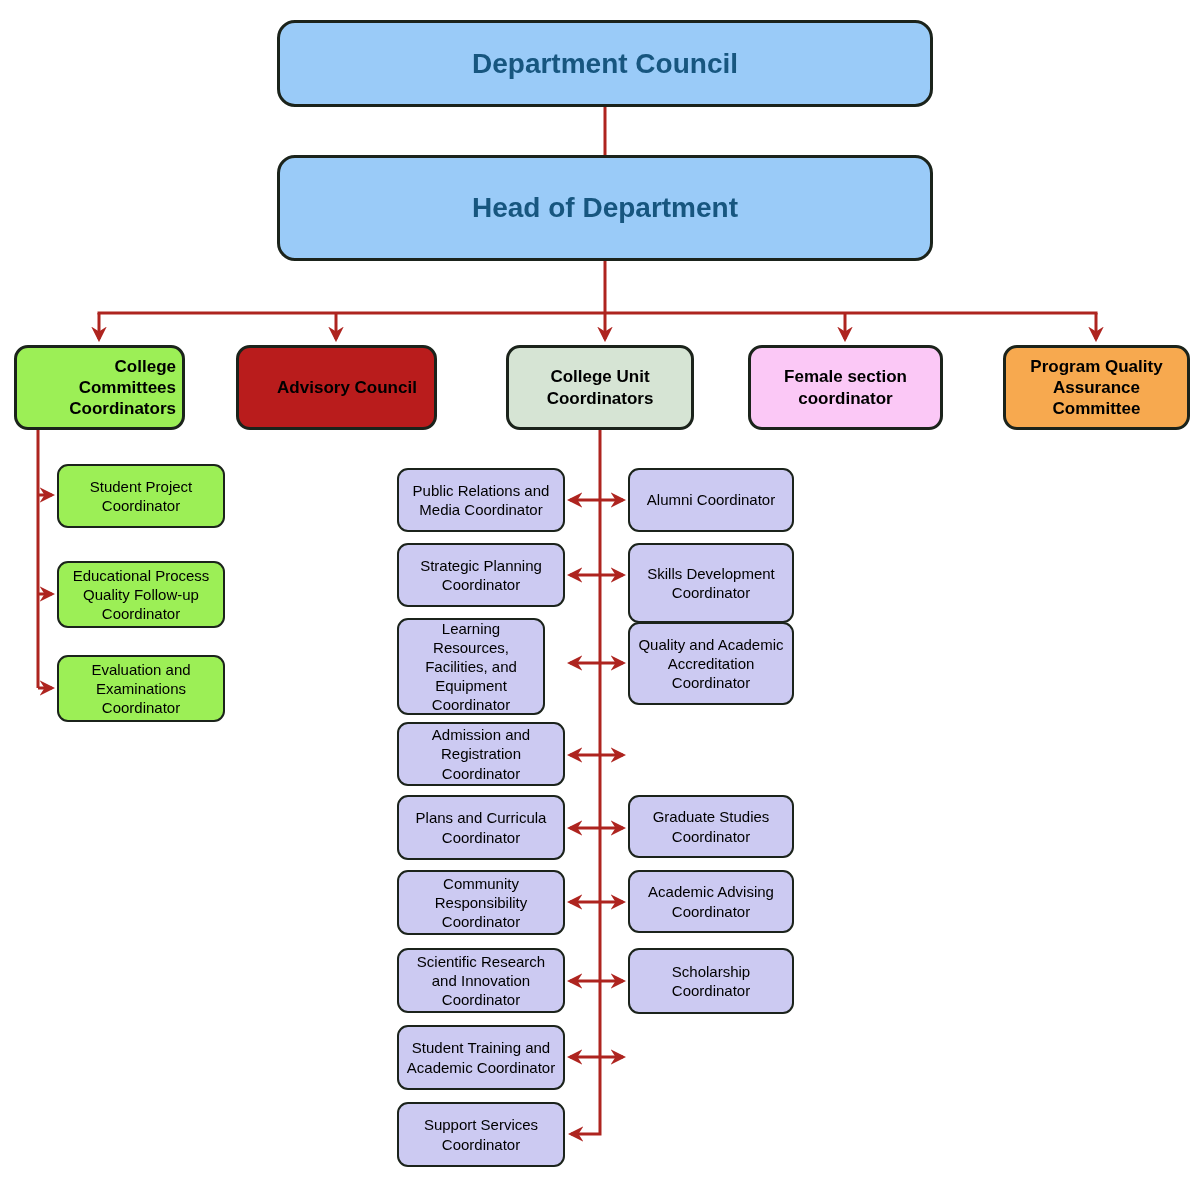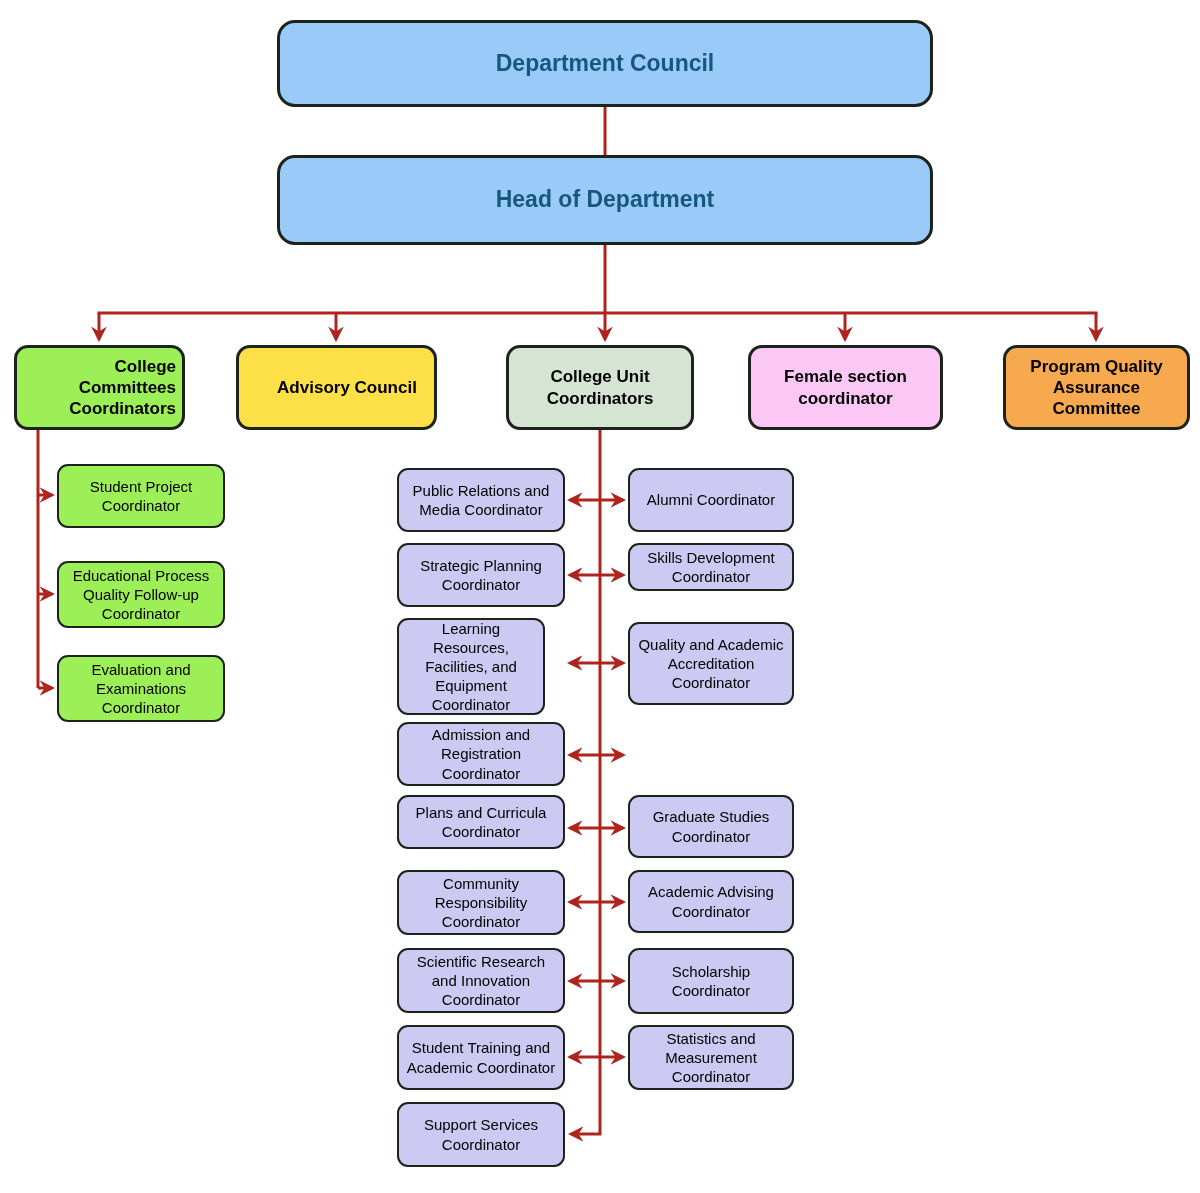--- a/index.html
+++ b/index.html
@@ -20,30 +20,30 @@
     text-align:center;
     color:#000000;
     font-size:15px;
     line-height:1.28;
     padding:4px 7px;
   }
   .lvl0{
     border-width:3px;border-radius:18px;
     background:#9acbf8;
     color:#17567f;
-    font-size:23px;font-weight:bold;
+    font-size:28px;font-weight:bold;
   }
   .lvl1{
     border-width:3px;border-radius:14px;
     font-size:17px;font-weight:bold;
     line-height:1.25;
     padding:4px 6px;
   }
   .fill-green{background:#9cef56;}
-  .fill-paleblue{background:#fde047;padding-left:27px;}
+  .fill-paleblue{background:#b91c1c;padding-left:27px;}
   .fill-palegreen{background:#d6e4d4;text-align:center;}
   .fill-pink{background:#fbc8f6;}
   .fill-orange{background:#f7a94f;}
   .fill-lavender{background:#cccaf2;}
   .edge{stroke:#ae241f;stroke-width:3;fill:none;}
 </style>
 </head>
 <body>
 
 <div id="canvas">
@@ -76,21 +76,21 @@
     <line class="edge" x1="570" y1="663" x2="623" y2="663" marker-start="url(#arrow)" marker-end="url(#arrow)"></line>
     <line class="edge" x1="570" y1="755" x2="623" y2="755" marker-start="url(#arrow)" marker-end="url(#arrow)"></line>
     <line class="edge" x1="570" y1="828" x2="623" y2="828" marker-start="url(#arrow)" marker-end="url(#arrow)"></line>
     <line class="edge" x1="570" y1="902" x2="623" y2="902" marker-start="url(#arrow)" marker-end="url(#arrow)"></line>
     <line class="edge" x1="570" y1="981" x2="623" y2="981" marker-start="url(#arrow)" marker-end="url(#arrow)"></line>
     <line class="edge" x1="570" y1="1057" x2="623" y2="1057" marker-start="url(#arrow)" marker-end="url(#arrow)"></line>
   </svg>
 
   <div class="node lvl0" style="left:277px;top:20px;width:656px;height:87px;">Department Council</div>
 
-  <div class="node lvl0" style="left:277px;top:155px;width:656px;height:90px;">Head of Department</div>
+  <div class="node lvl0" style="left:277px;top:155px;width:656px;height:106px;">Head of Department</div>
 
   <div class="node lvl1 fill-green" style="left:14px;top:345px;width:171px;height:85px;text-align:right;">College Committees Coordinators</div>
 
   <div class="node lvl1 fill-paleblue" style="left:236px;top:345px;width:201px;height:85px;">Advisory Council</div>
 
   <div class="node lvl1 fill-palegreen" style="left:506px;top:345px;width:188px;height:85px;">College Unit Coordinators</div>
 
   <div class="node lvl1 fill-pink" style="left:748px;top:345px;width:195px;height:85px;">Female section coordinator</div>
 
   <div class="node lvl1 fill-orange" style="left:1003px;top:345px;width:187px;height:85px;">Program Quality Assurance Committee</div>
@@ -102,38 +102,37 @@
   <div class="node fill-green" style="left:57px;top:655px;width:168px;height:67px;">Evaluation and Examinations Coordinator</div>
 
   <div class="node fill-lavender" style="left:397px;top:468px;width:168px;height:64px;">Public Relations and Media Coordinator</div>
 
   <div class="node fill-lavender" style="left:397px;top:543px;width:168px;height:64px;">Strategic Planning Coordinator</div>
 
   <div class="node fill-lavender" style="left:397px;top:618px;width:148px;height:97px;">Learning Resources, Facilities, and Equipment Coordinator</div>
 
   <div class="node fill-lavender" style="left:397px;top:722px;width:168px;height:64px;">Admission and Registration Coordinator</div>
 
-  <div class="node fill-lavender" style="left:397px;top:795px;width:168px;height:54px;">Plans and Curricula Coordinator</div>
+  <div class="node fill-lavender" style="left:397px;top:795px;width:168px;height:65px;">Plans and Curricula Coordinator</div>
 
   <div class="node fill-lavender" style="left:397px;top:870px;width:168px;height:65px;">Community Responsibility Coordinator</div>
 
   <div class="node fill-lavender" style="left:397px;top:948px;width:168px;height:65px;padding-left:7px;">Scientific Research and Innovation Coordinator</div>
 
   <div class="node fill-lavender" style="left:397px;top:1025px;width:168px;height:65px;">Student Training and Academic Coordinator</div>
 
   <div class="node fill-lavender" style="left:397px;top:1102px;width:168px;height:65px;">Support Services Coordinator</div>
 
   <div class="node fill-lavender" style="left:628px;top:468px;width:166px;height:64px;">Alumni Coordinator</div>
 
-  <div class="node fill-lavender" style="left:628px;top:543px;width:166px;height:48px;">Skills Development Coordinator</div>
+  <div class="node fill-lavender" style="left:628px;top:543px;width:166px;height:80px;">Skills Development Coordinator</div>
 
   <div class="node fill-lavender" style="left:628px;top:622px;width:166px;height:83px;">Quality and Academic Accreditation Coordinator</div>
 
 
   <div class="node fill-lavender" style="left:628px;top:795px;width:166px;height:63px;">Graduate Studies Coordinator</div>
 
   <div class="node fill-lavender" style="left:628px;top:870px;width:166px;height:63px;">Academic Advising Coordinator</div>
 
   <div class="node fill-lavender" style="left:628px;top:948px;width:166px;height:66px;">Scholarship Coordinator</div>
 
-  <div class="node fill-lavender" style="left:628px;top:1025px;width:166px;height:65px;">Statistics and Measurement Coordinator</div>
 
 </div>
 
 </body></html>

